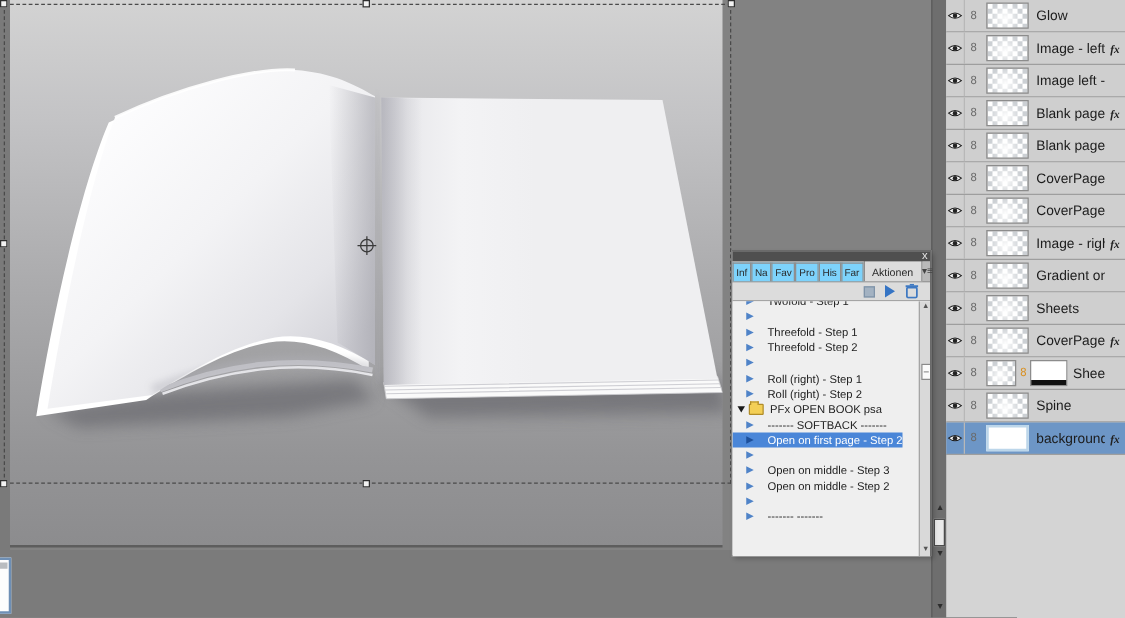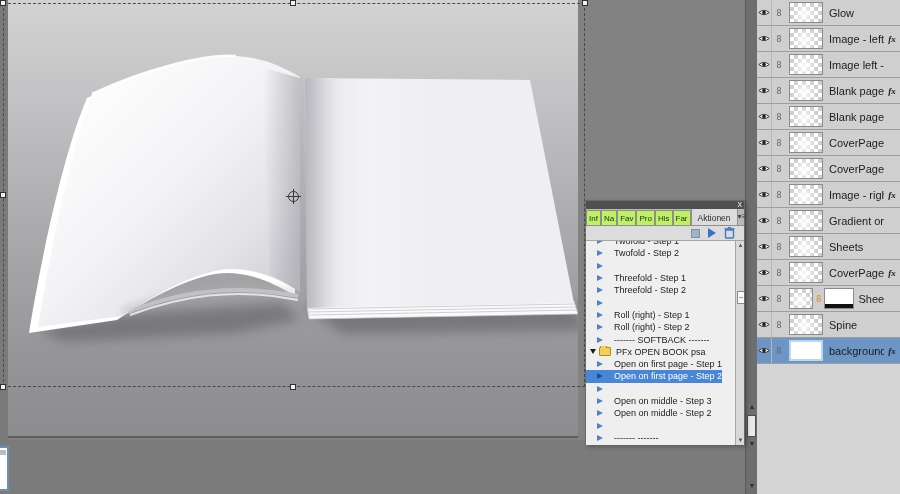--- a/index.html
+++ b/index.html
@@ -29,21 +29,21 @@
   #mini-doc{position:absolute;left:-4px;top:446px;width:13px;height:45px;background:#fdfdfd;
             border:2px solid #6e8fb5;z-index:6;}
   #mini-doc i{display:block;margin:2px auto 0;width:6px;height:5px;background:#b9bcc0;}
 
   
   #actions-panel{position:absolute;left:585px;top:200px;width:160px;height:245px;z-index:10;
                  background:#dcdcdc;border:1px solid #6a6a6a;box-shadow:2px 2px 4px rgba(0,0,0,.25);}
   #ap-titlebar{height:8px;background:#4f4f4f;position:relative;}
   #ap-close{position:absolute;right:2px;top:-2px;color:#e8e8e8;font-size:9px;line-height:10px;cursor:pointer;}
   #ap-tabs{height:17px;background:#b9b9b9;display:flex;align-items:flex-end;border-bottom:1px solid #8f8f8f;}
-  .ap-tab{height:15px;font-size:8px;color:#2a2a2a;background:#bef264;border:1px solid #8f8f8f;border-bottom:none;
+  .ap-tab{height:15px;font-size:8px;color:#2a2a2a;background:#7dd3fc;border:1px solid #8f8f8f;border-bottom:none;
           padding:3px 2px 0 2px;white-space:nowrap;overflow:hidden;flex:0 0 auto;}
   .ap-tab.active{background:#dcdcdc;height:17px;font-size:8.5px;padding:4px 6px 0 6px;}
   #ap-tabmenu{margin-left:auto;width:15px;height:15px;font-size:8px;color:#444;text-align:center;line-height:14px;}
   #ap-toolbar{height:15px;background:#dcdcdc;border-bottom:1px solid #a5a5a5;
               display:flex;align-items:center;justify-content:flex-end;gap:8px;padding-right:9px;}
   #stop-btn{width:9px;height:9px;background:#a3b2c2;border:1px solid #7f93a8;}
   #play-btn{width:0;height:0;border-left:8px solid #3574c4;border-top:5px solid transparent;border-bottom:5px solid transparent;}
   #ap-list{position:relative;height:204px;background:#efefef;overflow:hidden;}
   #ap-rows{position:absolute;left:0;top:-6px;right:22px;}
   .ap-row{height:12.3px;display:flex;align-items:center;font-size:9px;color:#222;
@@ -187,24 +187,20 @@
     </svg>
   </div>
   <div id="ap-list">
     <div id="ap-rows">
         <div class="ap-row">
           <span class="tri"></span>
           <span>Twofold - Step 1</span>
         </div>
         <div class="ap-row">
           <span class="tri"></span>
-          <span>Twofold - Step 2</span>
-        </div>
-        <div class="ap-row">
-          <span class="tri"></span>
           <span></span>
         </div>
         <div class="ap-row">
           <span class="tri"></span>
           <span>Threefold - Step 1</span>
         </div>
         <div class="ap-row">
           <span class="tri"></span>
           <span>Threefold - Step 2</span>
         </div>
@@ -212,33 +208,29 @@
           <span class="tri"></span>
           <span></span>
         </div>
         <div class="ap-row">
           <span class="tri"></span>
           <span>Roll (right) - Step 1</span>
         </div>
         <div class="ap-row">
           <span class="tri"></span>
           <span>Roll (right) - Step 2</span>
-        </div>
-        <div class="ap-row">
-          <span class="tri"></span>
-          <span>------- SOFTBACK -------</span>
         </div>
         <div class="ap-row folder">
           <span class="twist"></span>
           <span class="folder-ic"></span>
           <span>PFx OPEN BOOK psa</span>
         </div>
         <div class="ap-row">
           <span class="tri"></span>
-          <span>Open on first page - Step 1</span>
+          <span>------- SOFTBACK -------</span>
         </div>
         <div class="ap-row selected">
           <span class="tri"></span>
           <span>Open on first page - Step 2</span>
         </div>
         <div class="ap-row">
           <span class="tri"></span>
           <span></span>
         </div>
         <div class="ap-row">

